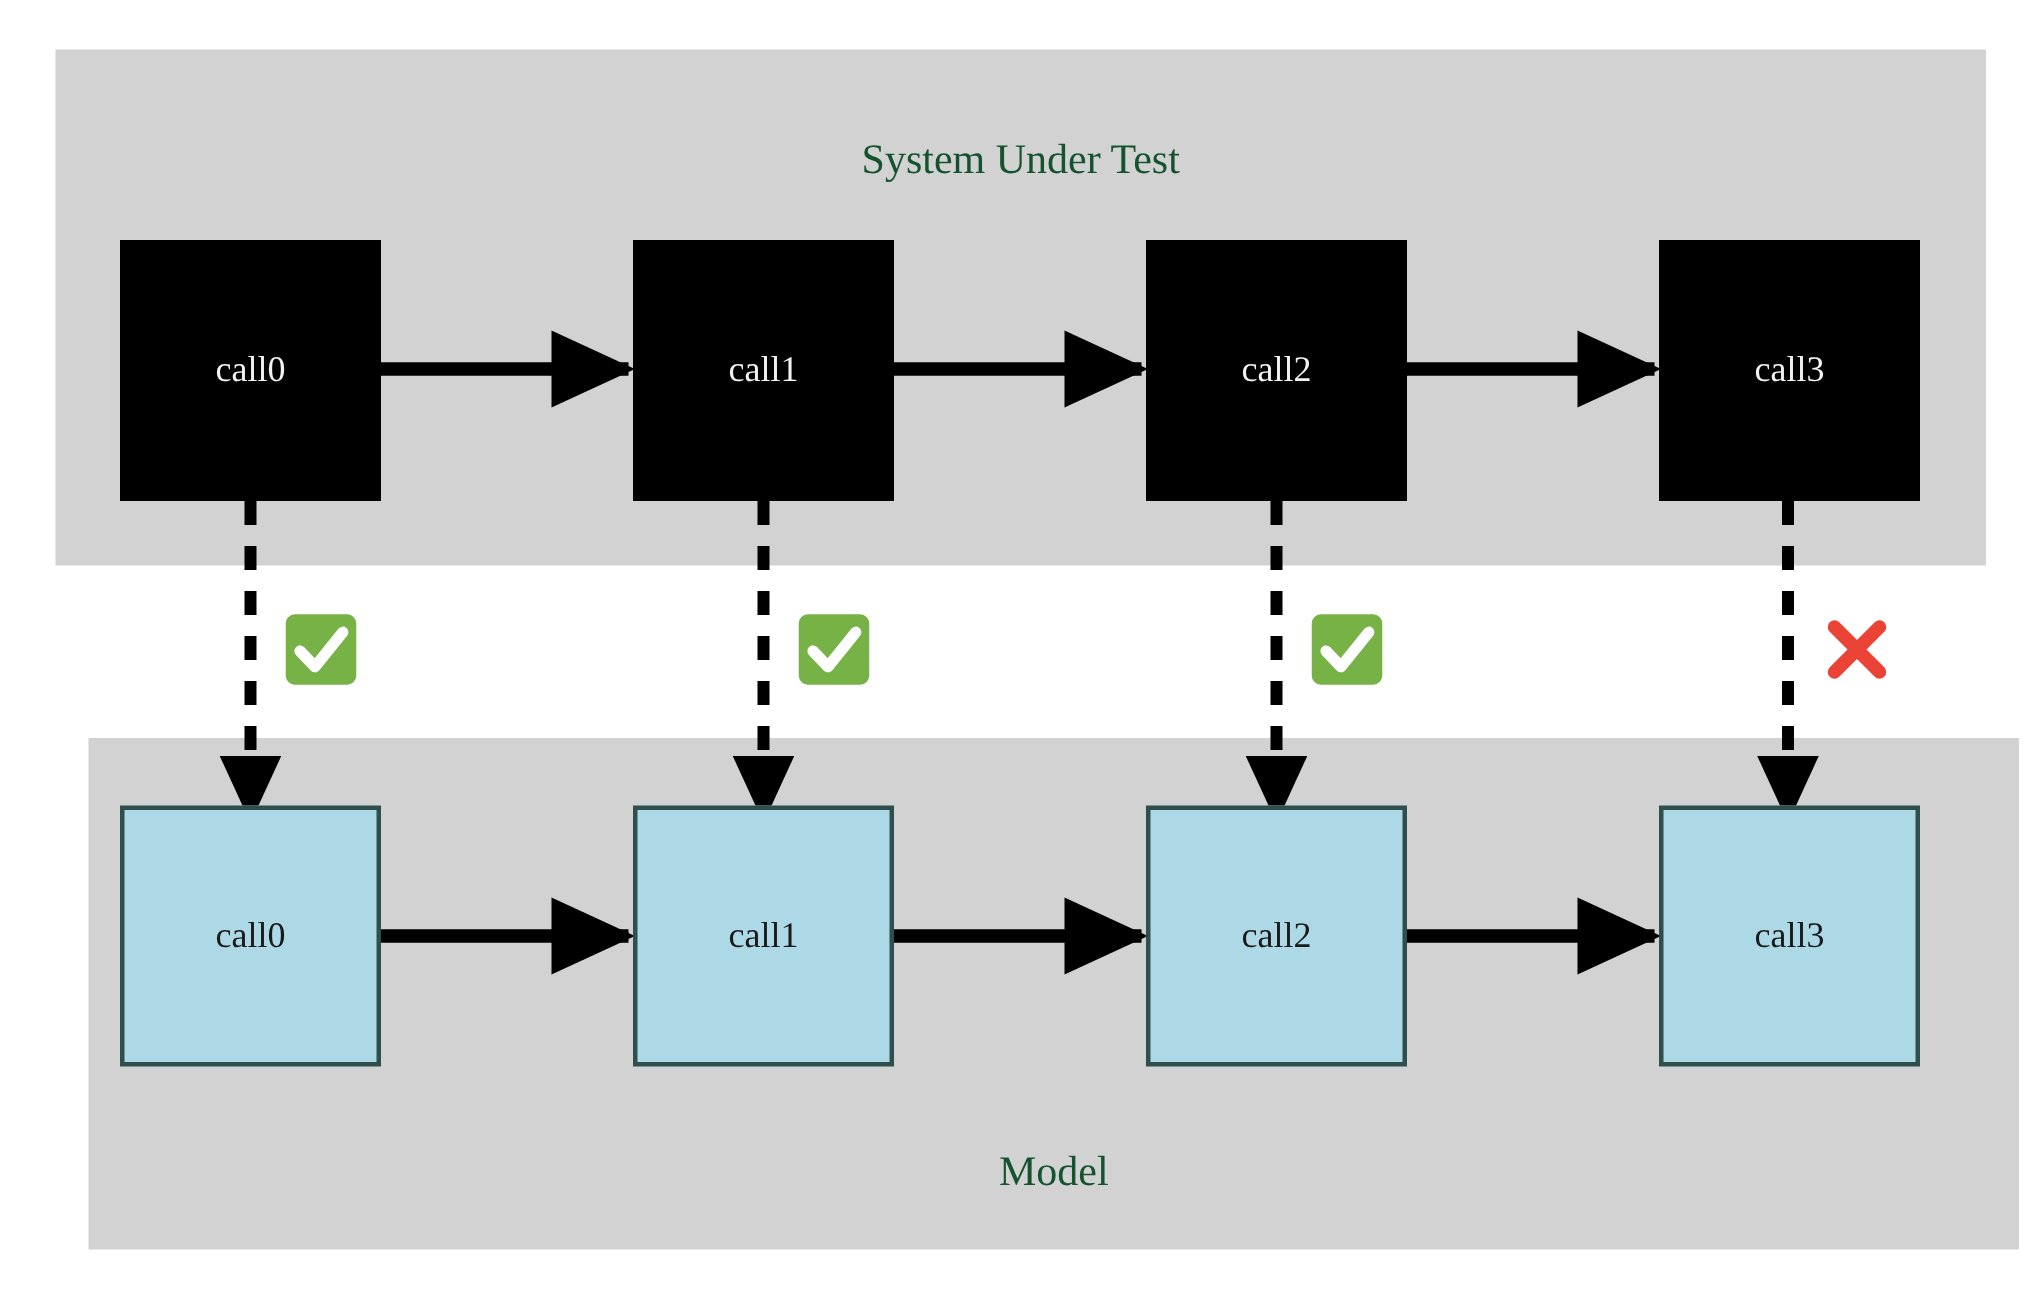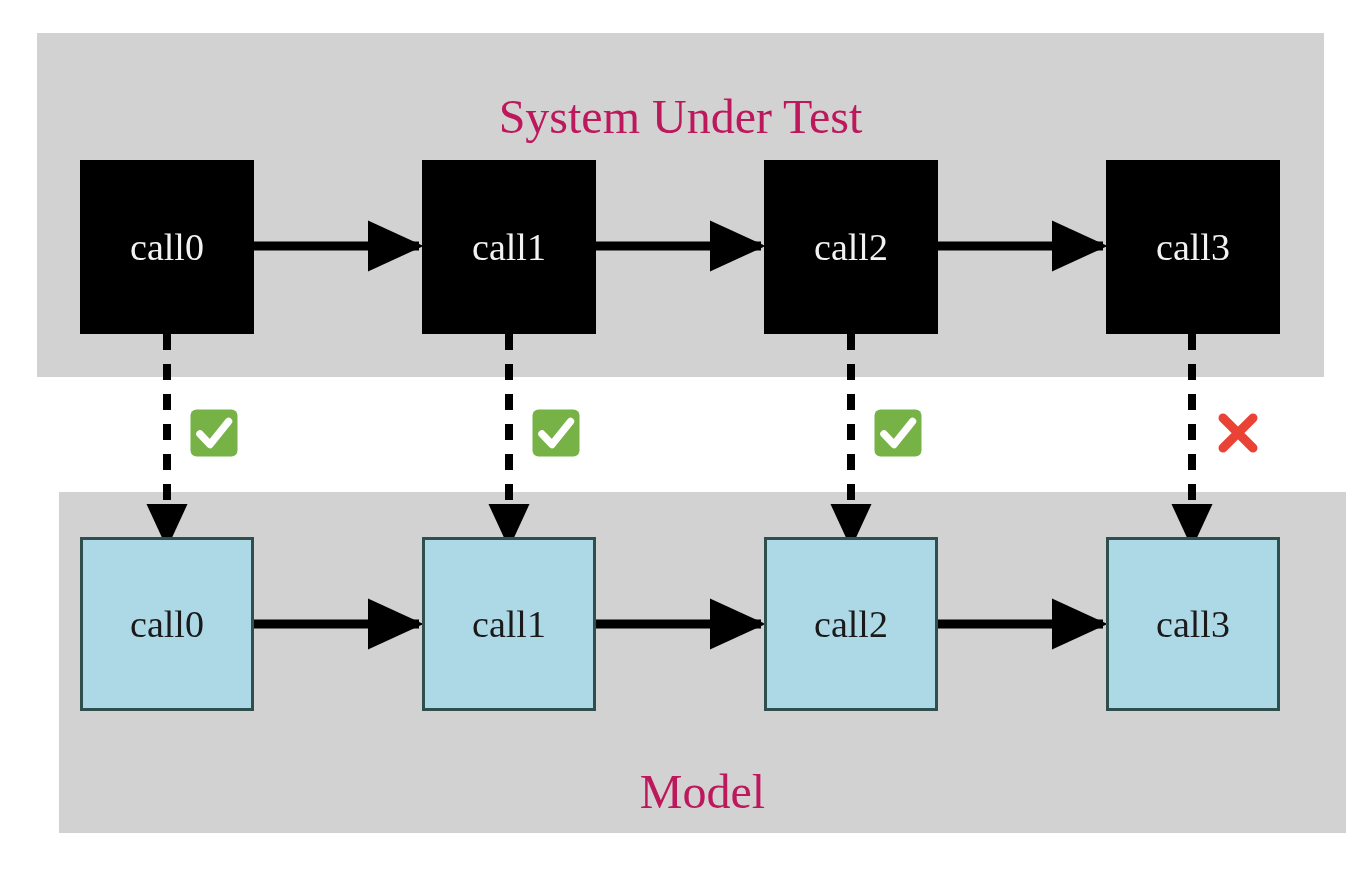--- a/index.html
+++ b/index.html
@@ -40,35 +40,35 @@
     width: 1287px;
     height: 341px;
     margin-left: 22px;
   }
 
   .panel-title {
     position: absolute;
     left: 0;
     width: 100%;
     text-align: center;
-    font-size: 48px;
-    color: #be185d;
+    font-size: 28px;
+    color: #14532d;
     line-height: 1;
     white-space: nowrap;
   }
   #panel-sut .panel-title { top: 60px; }
   #panel-model .panel-title { top: 276px; }
 
   
   .node {
     position: absolute;
     display: flex;
     align-items: center;
     justify-content: center;
-    font-size: 38px;
+    font-size: 24px;
     line-height: 1;
     box-sizing: border-box;
     width: 174px;
     height: 174px;
   }
   .node.sut {
     background: #000000;
     color: #f2f2f2;
     top: 160px;
   }

